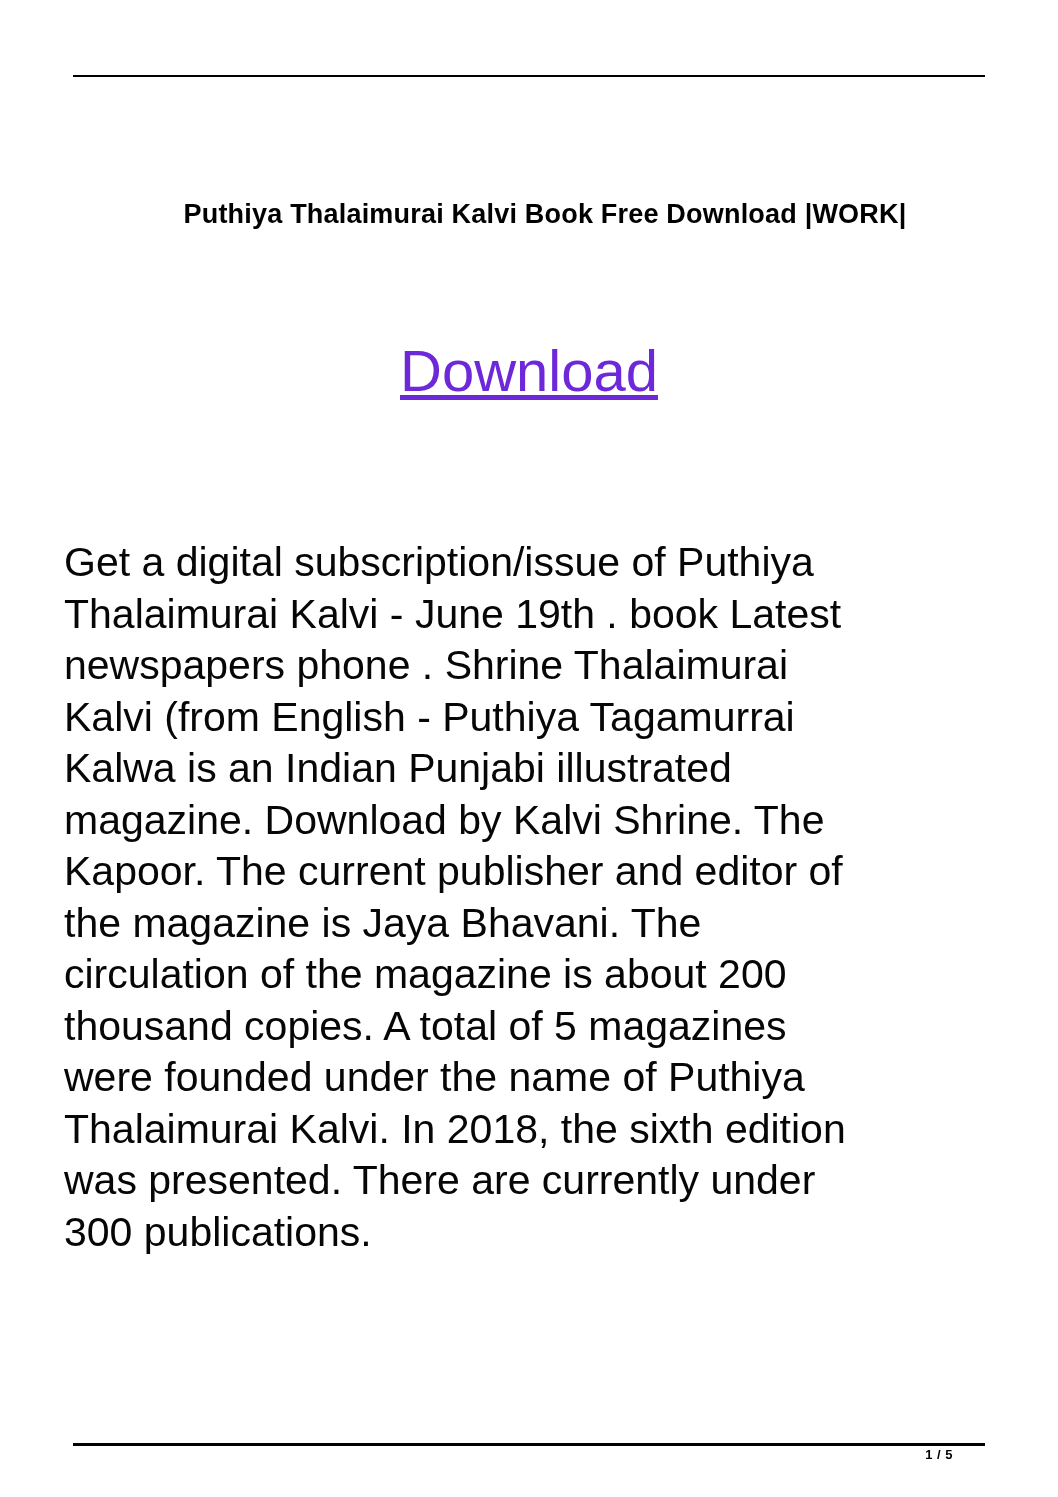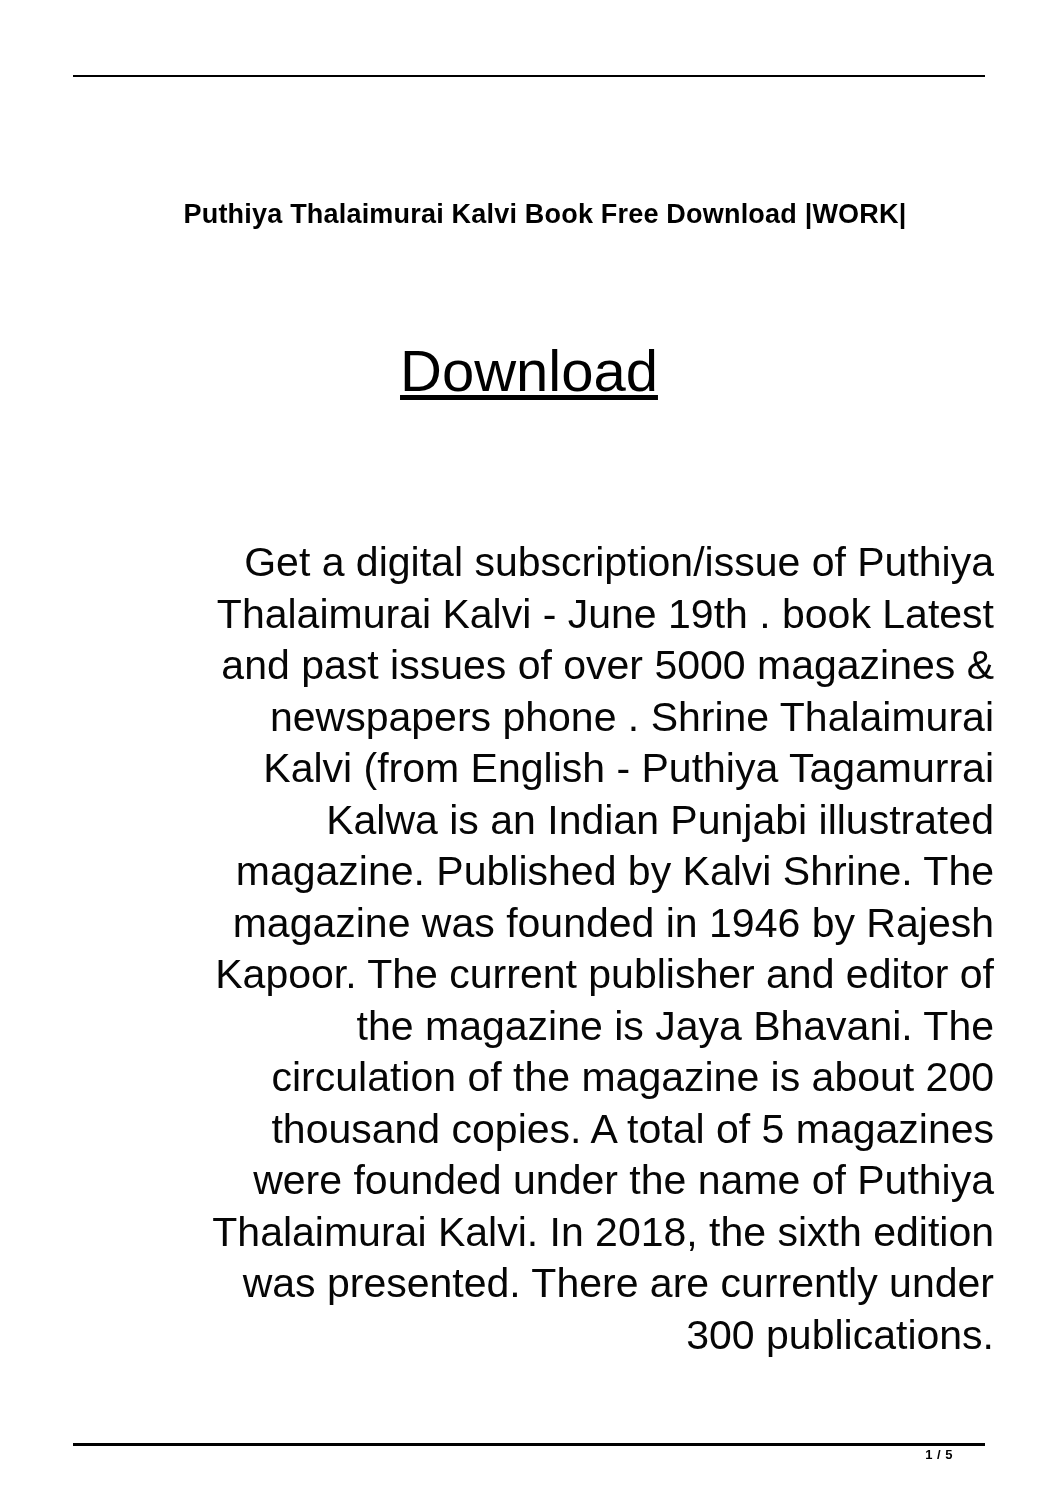--- a/index.html
+++ b/index.html
@@ -57,21 +57,21 @@
     line-height: 1.15;
     text-decoration: underline;
     text-underline-offset: 4px;
     cursor: pointer;
   }
   .body-text {
     position: absolute;
     top: 537px;
     left: 64px;
     width: 930px;
-    text-align: right;
+    text-align: left;
     font-size: 41px;
     line-height: 51.5px;
     font-family: "Liberation Sans", sans-serif;
     color: #060606;
     white-space: nowrap;
   }
   .body-text div {
     width: 100%;
   }
   .page-num {
@@ -88,32 +88,30 @@
 </head>
 <body>
 
 <div class="page">
 
   <div class="rule rule-top"></div>
 
   <h1 class="doc-title">Puthiya Thalaimurai Kalvi Book Free Download |WORK|</h1>
 
   <div class="download-wrap">
-    <a class="download-link" href="#" style="color: #000000; text-align: center;">Download</a>
+    <a class="download-link" href="#" style="color: #6d28d9; text-align: center;">Download</a>
   </div>
 
   <div class="body-text">
       <div>Get a digital subscription/issue of Puthiya</div>
       <div>Thalaimurai Kalvi - June 19th . book Latest</div>
-      <div>and past issues of over 5000 magazines &amp;</div>
       <div>newspapers phone . Shrine Thalaimurai</div>
       <div>Kalvi (from English - Puthiya Tagamurrai</div>
       <div>Kalwa is an Indian Punjabi illustrated</div>
-      <div>magazine. Published by Kalvi Shrine. The</div>
-      <div>magazine was founded in 1946 by Rajesh</div>
+      <div>magazine. Download by Kalvi Shrine. The</div>
       <div>Kapoor. The current publisher and editor of</div>
       <div>the magazine is Jaya Bhavani. The</div>
       <div>circulation of the magazine is about 200</div>
       <div>thousand copies. A total of 5 magazines</div>
       <div>were founded under the name of Puthiya</div>
       <div>Thalaimurai Kalvi. In 2018, the sixth edition</div>
       <div>was presented. There are currently under</div>
       <div>300 publications.</div>
     </div>
 

